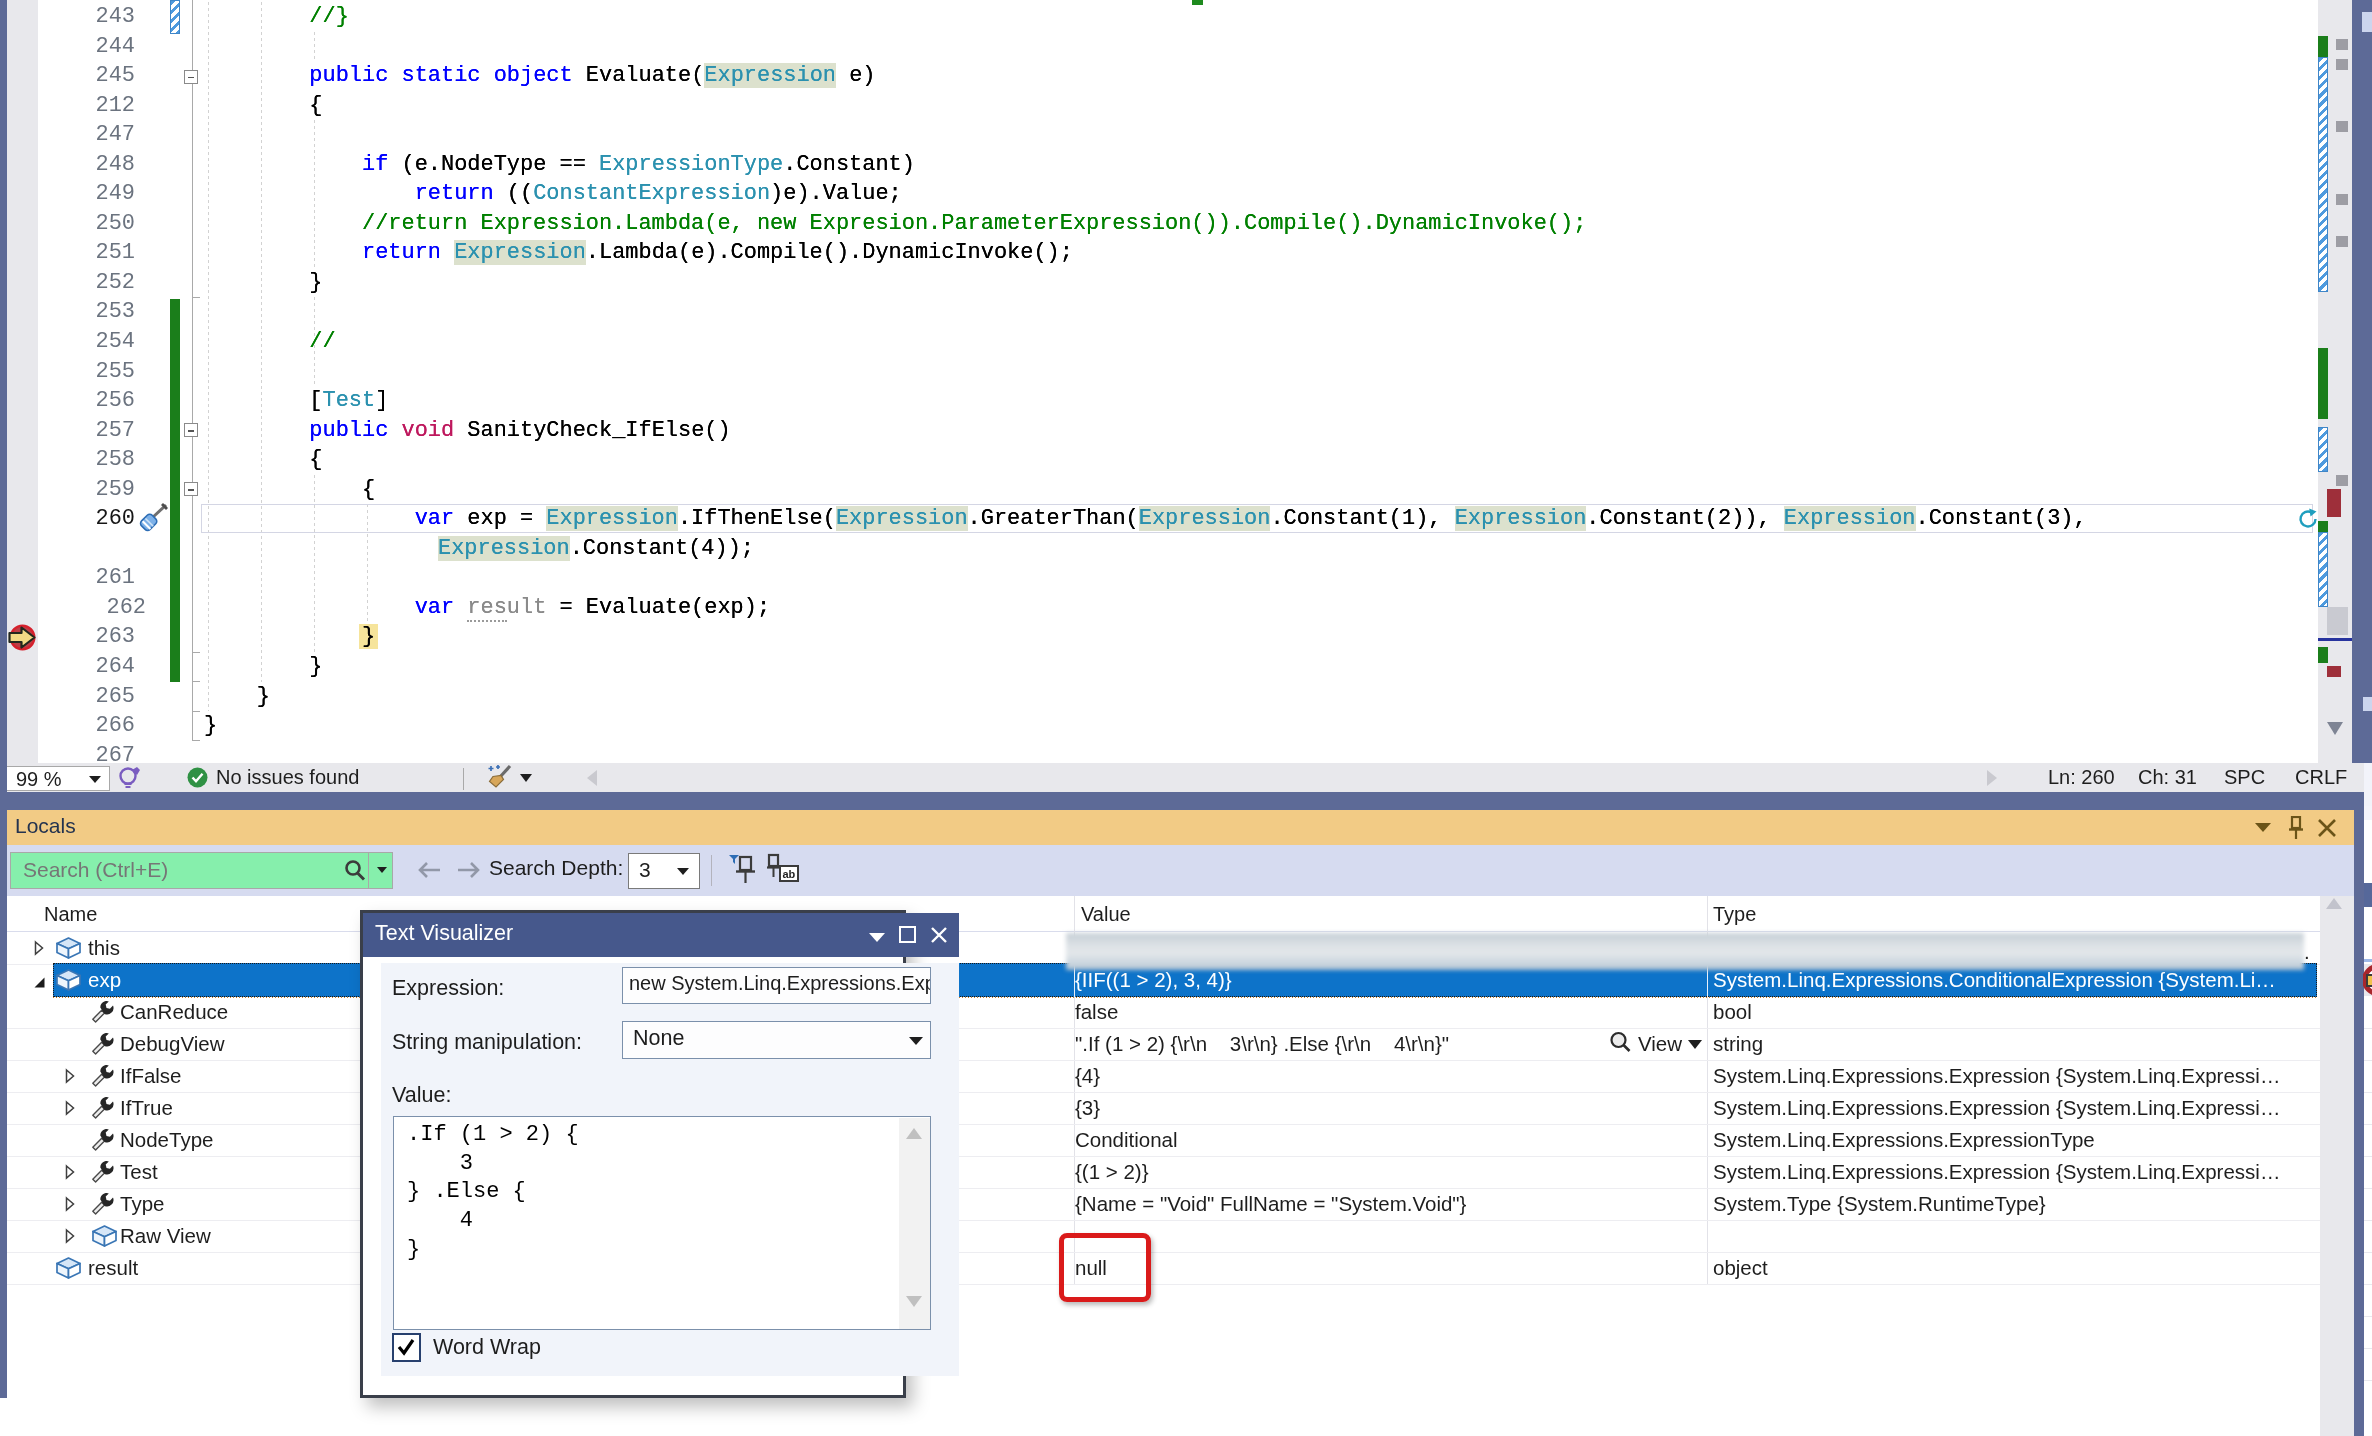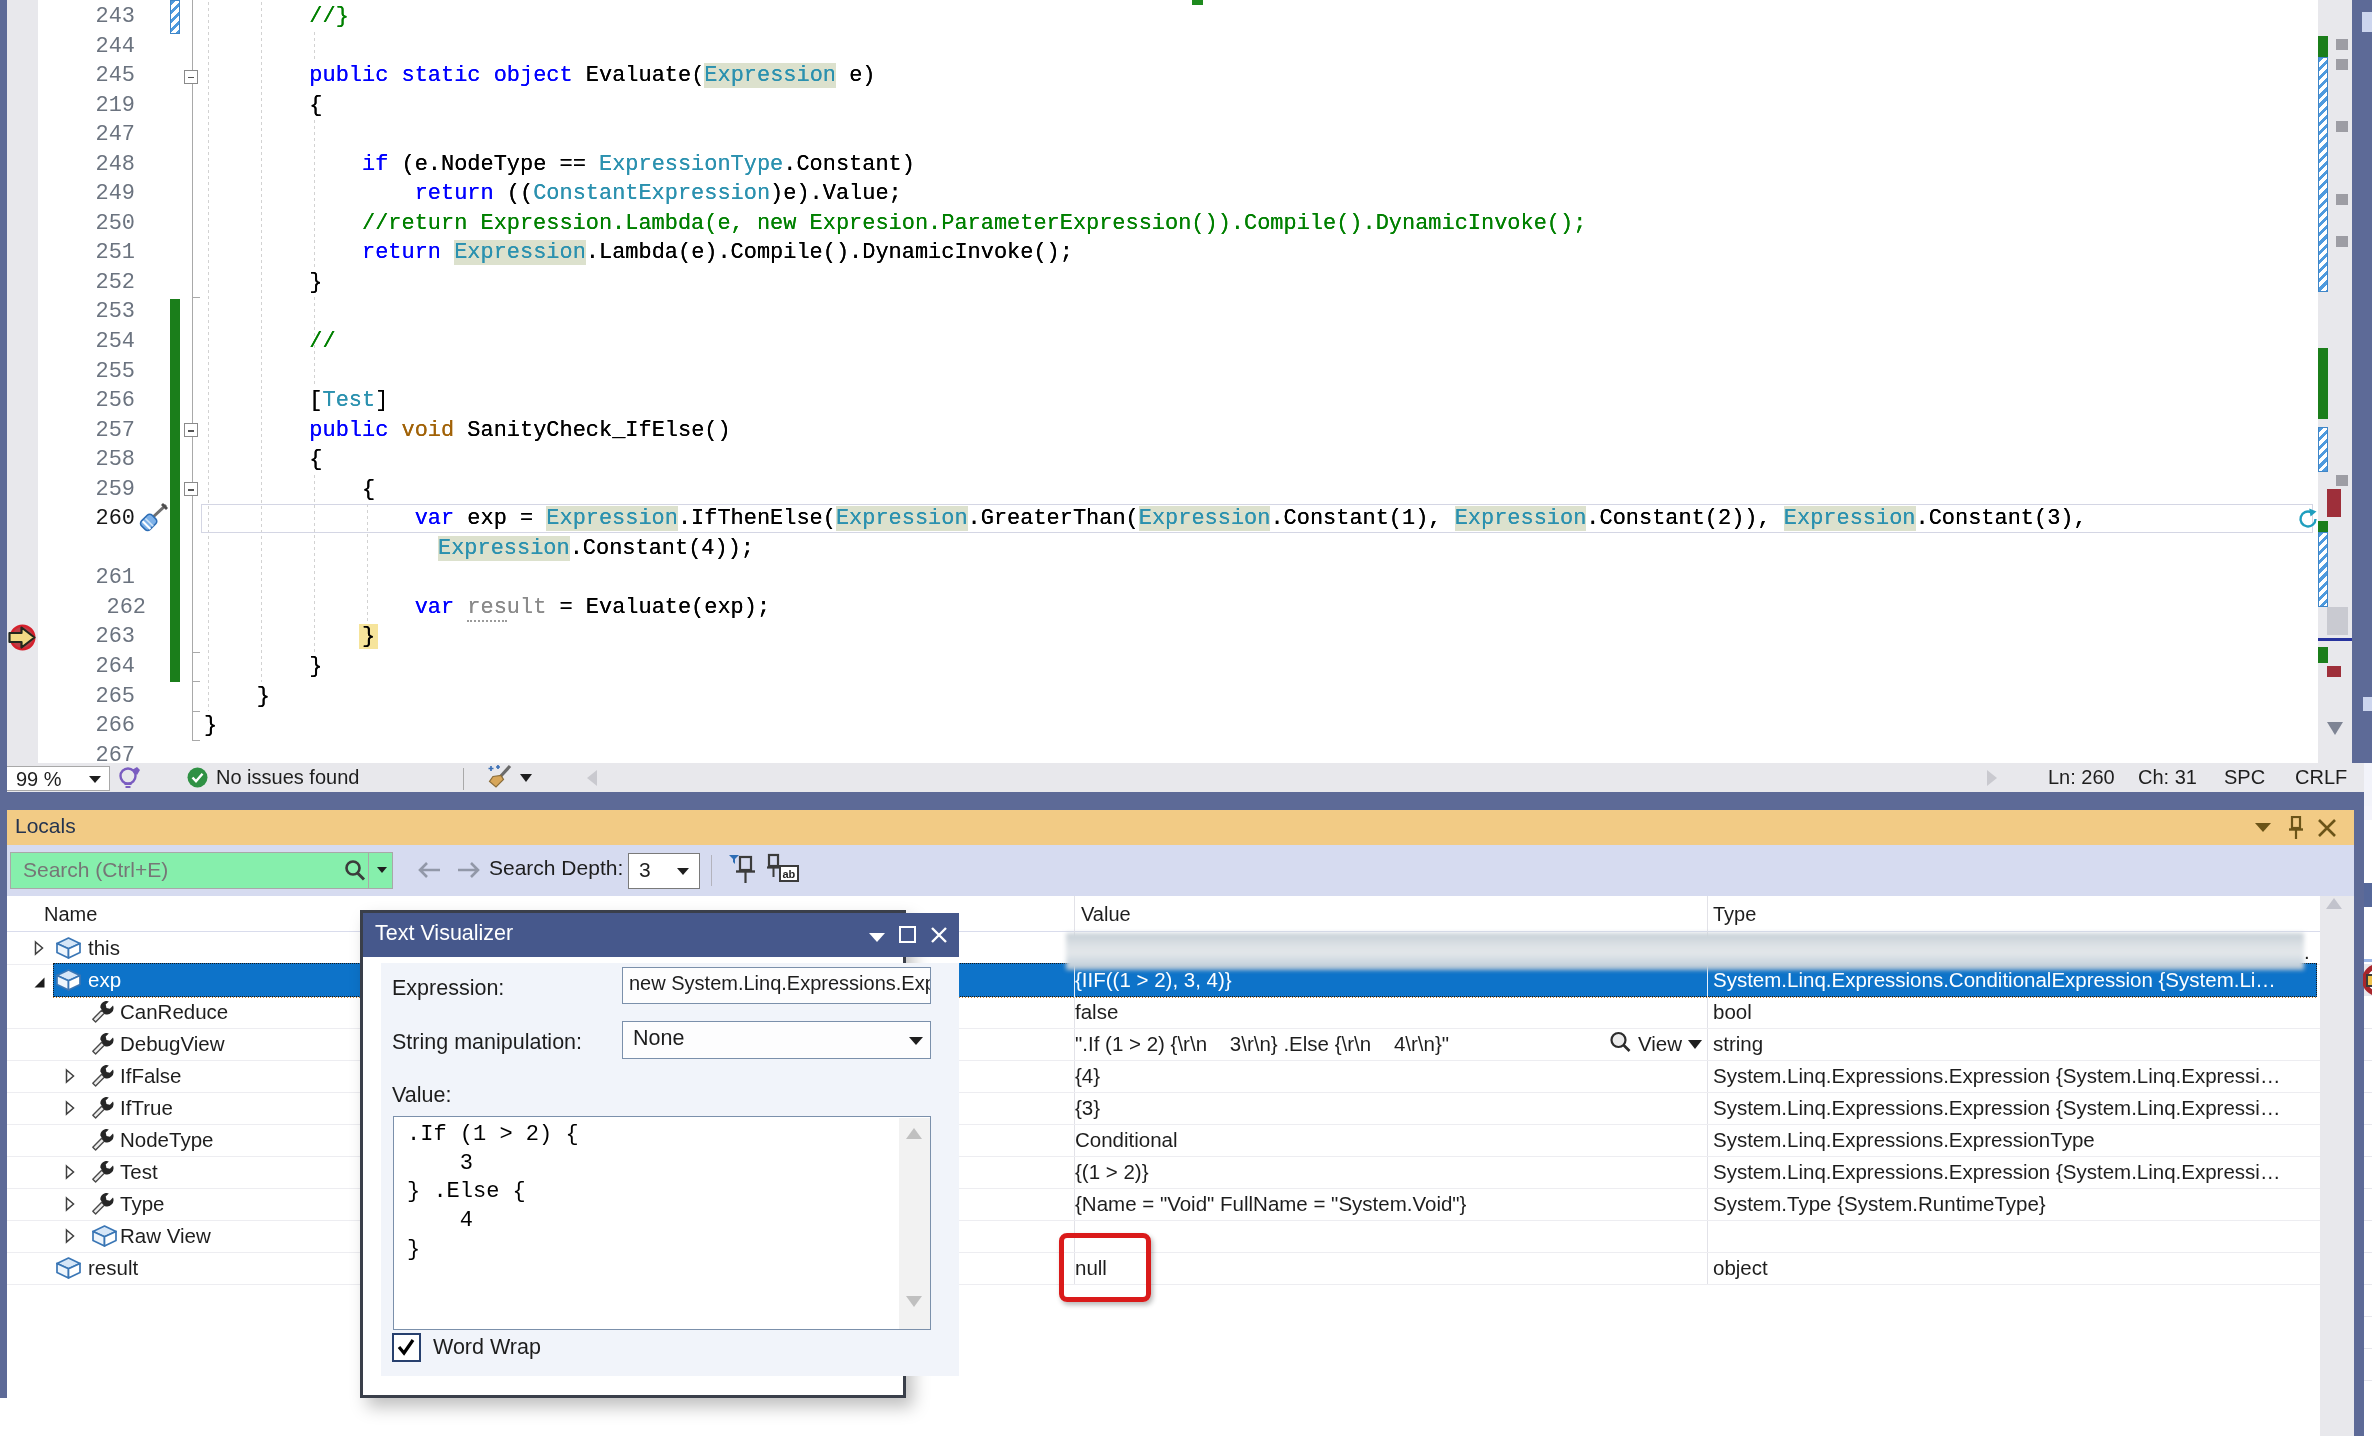--- a/index.html
+++ b/index.html
@@ -38,21 +38,21 @@
 <div class="abs" style="left:184px;top:423.3px;width:14px;height:14px;background:#fff;border:1px solid #8a8a8a">
     <div class="abs" style="left:3px;top:6px;width:6px;height:1.5px;background:#555"></div>
   </div>
 <div class="abs" style="left:184px;top:482.4px;width:14px;height:14px;background:#fff;border:1px solid #8a8a8a">
     <div class="abs" style="left:3px;top:6px;width:6px;height:1.5px;background:#555"></div>
   </div>
 <div class="abs" style="left:201px;top:504px;width:2112px;height:29px;border:1px solid #d4d6e4"></div>
 <div class="abs ln" style="left:69px;top:2.0px;color:#6b737f">243</div>
 <div class="abs ln" style="left:69px;top:31.545px;color:#6b737f">244</div>
 <div class="abs ln" style="left:69px;top:61.09px;color:#6b737f">245</div>
-<div class="abs ln" style="left:69px;top:90.635px;color:#6b737f">219</div>
+<div class="abs ln" style="left:69px;top:90.635px;color:#6b737f">212</div>
 <div class="abs ln" style="left:69px;top:120.18px;color:#6b737f">247</div>
 <div class="abs ln" style="left:69px;top:149.72500000000002px;color:#6b737f">248</div>
 <div class="abs ln" style="left:69px;top:179.27px;color:#6b737f">249</div>
 <div class="abs ln" style="left:69px;top:208.815px;color:#6b737f">250</div>
 <div class="abs ln" style="left:69px;top:238.36px;color:#6b737f">251</div>
 <div class="abs ln" style="left:69px;top:267.90500000000003px;color:#6b737f">252</div>
 <div class="abs ln" style="left:69px;top:297.45000000000005px;color:#6b737f">253</div>
 <div class="abs ln" style="left:69px;top:326.995px;color:#6b737f">254</div>
 <div class="abs ln" style="left:69px;top:356.54px;color:#6b737f">255</div>
 <div class="abs ln" style="left:69px;top:386.08500000000004px;color:#6b737f">256</div>
@@ -71,21 +71,21 @@
 <div class="abs mono" style="left:204.0px;top:61.09px"><span style="">        </span><span style="color:#0000ff;">public</span><span style=""> </span><span style="color:#0000ff;">static</span><span style=""> </span><span style="color:#0000ff;">object</span><span style=""> Evaluate(</span><span style="color:#2b91af;background:#dce1cd;">Expression</span><span style=""> e)</span></div>
 <div class="abs mono" style="left:204.0px;top:90.635px"><span style="">        </span><span style="">{</span></div>
 <div class="abs mono" style="left:204.0px;top:120.18px"><span style="">            </span></div>
 <div class="abs mono" style="left:204.0px;top:149.72500000000002px"><span style="">            </span><span style="color:#0000ff;">if</span><span style=""> (e.NodeType == </span><span style="color:#2b91af;">ExpressionType</span><span style="">.Constant)</span></div>
 <div class="abs mono" style="left:204.0px;top:179.27px"><span style="">                </span><span style="color:#0000ff;">return</span><span style=""> ((</span><span style="color:#2b91af;">ConstantExpression</span><span style="">)e).Value;</span></div>
 <div class="abs mono" style="left:204.0px;top:208.815px"><span style="">            </span><span style="color:#008000;">//return Expression.Lambda(e, new Expresion.ParameterExpression()).Compile().DynamicInvoke();</span></div>
 <div class="abs mono" style="left:204.0px;top:238.36px"><span style="">            </span><span style="color:#0000ff;">return</span><span style=""> </span><span style="color:#2b91af;background:#dce1cd;">Expression</span><span style="">.Lambda(e).Compile().DynamicInvoke();</span></div>
 <div class="abs mono" style="left:204.0px;top:267.90500000000003px"><span style="">        </span><span style="">}</span></div>
 <div class="abs mono" style="left:204.0px;top:326.995px"><span style="">        </span><span style="color:#008000;">//</span></div>
 <div class="abs mono" style="left:204.0px;top:386.08500000000004px"><span style="">        </span><span style="">[</span><span style="color:#2b91af;">Test</span><span style="">]</span></div>
-<div class="abs mono" style="left:204.0px;top:415.63px"><span style="">        </span><span style="color:#0000ff;">public</span><span style=""> </span><span style="color:#a16207;">void</span><span style=""> SanityCheck_IfElse()</span></div>
+<div class="abs mono" style="left:204.0px;top:415.63px"><span style="">        </span><span style="color:#0000ff;">public</span><span style=""> </span><span style="color:#be185d;">void</span><span style=""> SanityCheck_IfElse()</span></div>
 <div class="abs mono" style="left:204.0px;top:445.175px"><span style="">        </span><span style="">{</span></div>
 <div class="abs mono" style="left:204.0px;top:474.72px"><span style="">            </span><span style="">{</span></div>
 <div class="abs mono" style="left:204.0px;top:504.26500000000004px"><span style="">                </span><span style="color:#0000ff;">var</span><span style=""> exp = </span><span style="color:#2b91af;background:#dce1cd;">Expression</span><span style="">.IfThenElse(</span><span style="color:#2b91af;background:#dce1cd;">Expression</span><span style="">.GreaterThan(</span><span style="color:#2b91af;background:#dce1cd;">Expression</span><span style="">.Constant(1), </span><span style="color:#2b91af;background:#dce1cd;">Expression</span><span style="">.Constant(2)), </span><span style="color:#2b91af;background:#dce1cd;">Expression</span><span style="">.Constant(3),</span></div>
 <div class="abs mono" style="left:438.0px;top:533.8100000000001px"><span style="color:#2b91af;background:#dce1cd;">Expression</span><span style="">.Constant(4));</span></div>
 <div class="abs mono" style="left:204.0px;top:592.9px"><span style="">                </span><span style="color:#0000ff;">var</span><span style=""> </span><span style="color:#8a8a8a;border-bottom:2px dotted #9a9a9a;">res</span><span style="color:#8a8a8a;">ult</span><span style=""> = Evaluate(exp);</span></div>
 <div class="abs mono" style="left:204.0px;top:622.445px"><span style="">            </span><span style="color:#000000;background:#f6e49b;padding:0 2.5px;margin:0 -2.5px;">}</span></div>
 <div class="abs mono" style="left:204.0px;top:651.99px"><span style="">        </span><span style="">}</span></div>
 <div class="abs mono" style="left:204.0px;top:681.535px"><span style="">    </span><span style="">}</span></div>
 <div class="abs mono" style="left:204.0px;top:711.08px"><span style="">}</span></div>
 <div class="abs" style="left:139px;top:503px;width:30px;height:29px">

